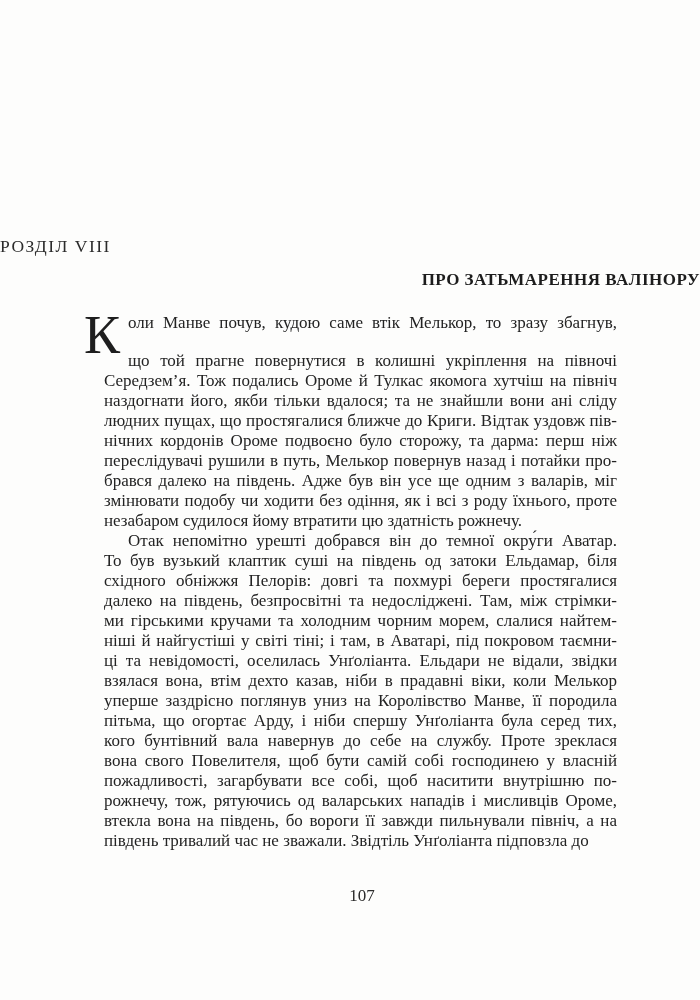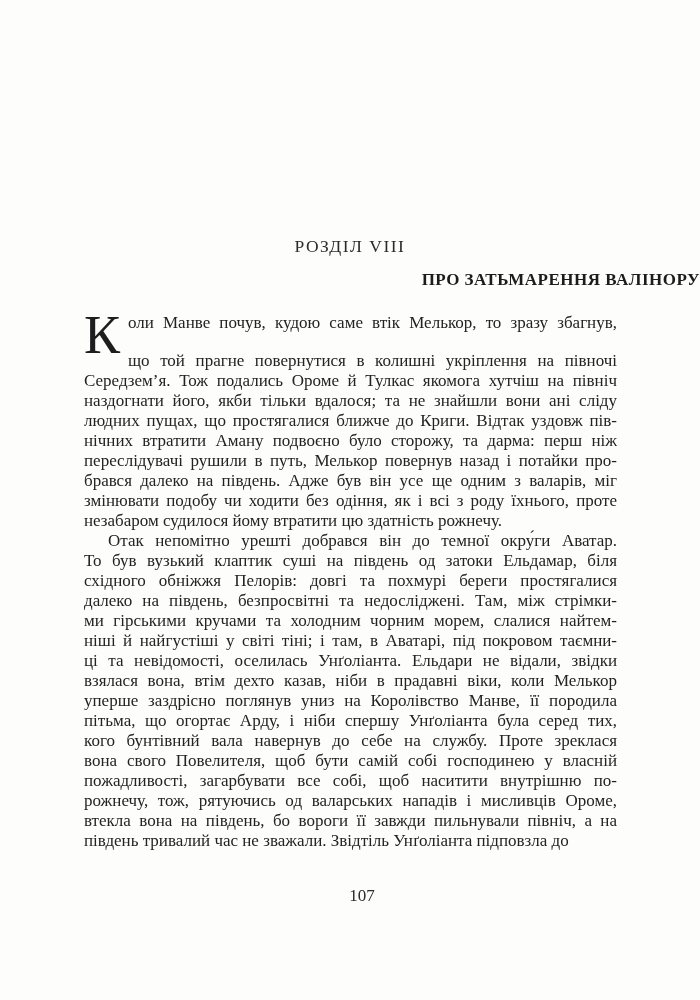--- a/index.html
+++ b/index.html
@@ -9,21 +9,21 @@
     width: 700px;
     height: 1000px;
     margin: 0 auto;
     background: #fdfdfc;
     color: #232323;
     font-family: "Liberation Serif", "DejaVu Serif", serif;
     overflow: hidden;
   }
   .chapter-label {
     margin-top: 236px;
-    text-align: center;
+    text-align: left;
     font-size: 17.5px;
     letter-spacing: 1.5px;
     color: #2b2b2b;
   }
   .chapter-title {
     margin-top: 13px;
     text-align: right;
     font-weight: bold;
     font-size: 17px;
     letter-spacing: 0.5px;
@@ -33,20 +33,21 @@
     margin: 23px 83px 0 84px;
   }
   .paragraph { position: relative; }
   .line {
     font-size: 17px;
     line-height: 20px;
     text-align: justify;
     text-align-last: justify;
     white-space: normal;
     color: #232323;
+    margin-left: 20px;
   }
   .line.last { text-align-last: left; }
   .line.indent { padding-left: 24px; }
   .drop-cap {
     position: absolute;
     left: 0;
     top: 1px;
     font-size: 54px;
     line-height: 0.78;
     color: #1e1e1e;
@@ -69,21 +70,21 @@
   <div class="chapter-label">РОЗДІЛ VIII</div>
   <div class="chapter-title">ПРО ЗАТЬМАРЕННЯ ВАЛІНОРУ</div>
   <div class="body-text">
       <div class="paragraph has-dropcap">
         <span class="drop-cap">К</span>
         <div class="line dc-offset">оли Манве почув, кудою саме втік Мелькор, то зразу збагнув,</div>
         <div class="line dc-offset">що той прагне повернутися в колишні укріплення на півночі</div>
         <div class="line">Середзем’я. Тож подались Ороме й Тулкас якомога хутчіш на північ</div>
         <div class="line">наздогнати його, якби тільки вдалося; та не знайшли вони ані сліду</div>
         <div class="line">людних пущах, що простягалися ближче до Криги. Відтак уздовж пів-</div>
-        <div class="line">нічних втратити Аману подвоєно було сторожу, та дарма: перш ніж</div>
+        <div class="line">нічних кордонів Ороме подвоєно було сторожу, та дарма: перш ніж</div>
         <div class="line">переслідувачі рушили в путь, Мелькор повернув назад і потайки про-</div>
         <div class="line">брався далеко на південь. Адже був він усе ще одним з валарів, міг</div>
         <div class="line">змінювати подобу чи ходити без одіння, як і всі з роду їхнього, проте</div>
         <div class="line last">незабаром судилося йому втратити цю здатність рожнечу.</div>
       </div>
       <div class="paragraph">
         <div class="line indent">Отак непомітно урешті добрався він до темної окру́ги Аватар.</div>
         <div class="line">То був вузький клаптик суші на південь од затоки Ельдамар, біля</div>
         <div class="line">східного обніжжя Пелорів: довгі та похмурі береги простягалися</div>
         <div class="line">далеко на південь, безпросвітні та недосліджені. Там, між стрімки-</div>

